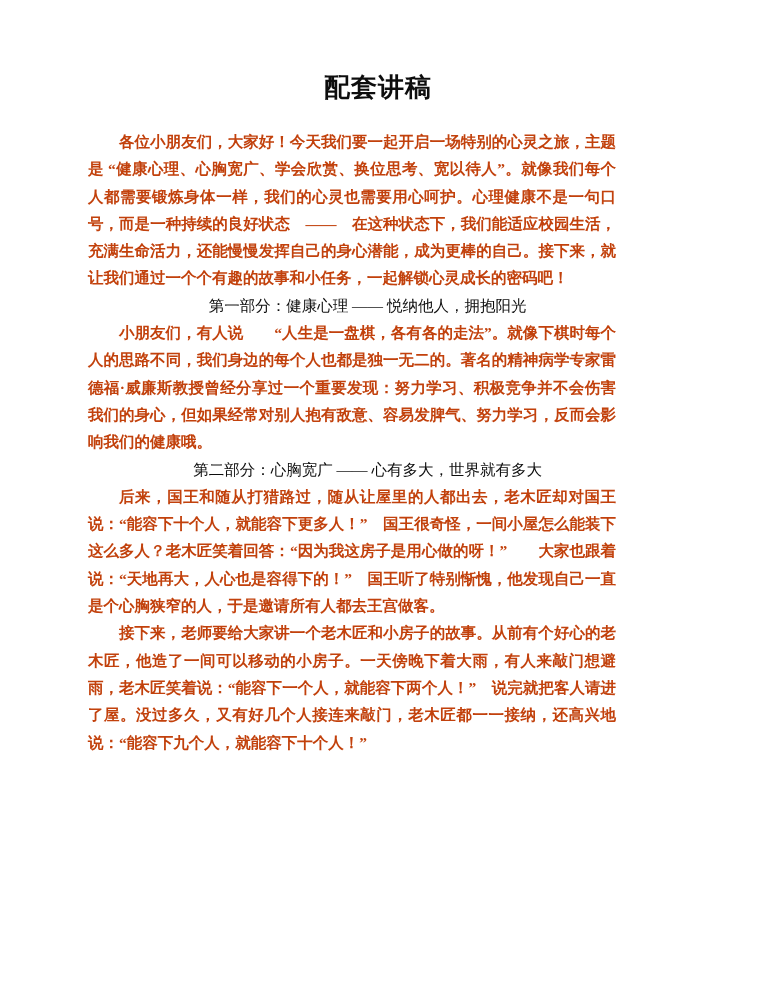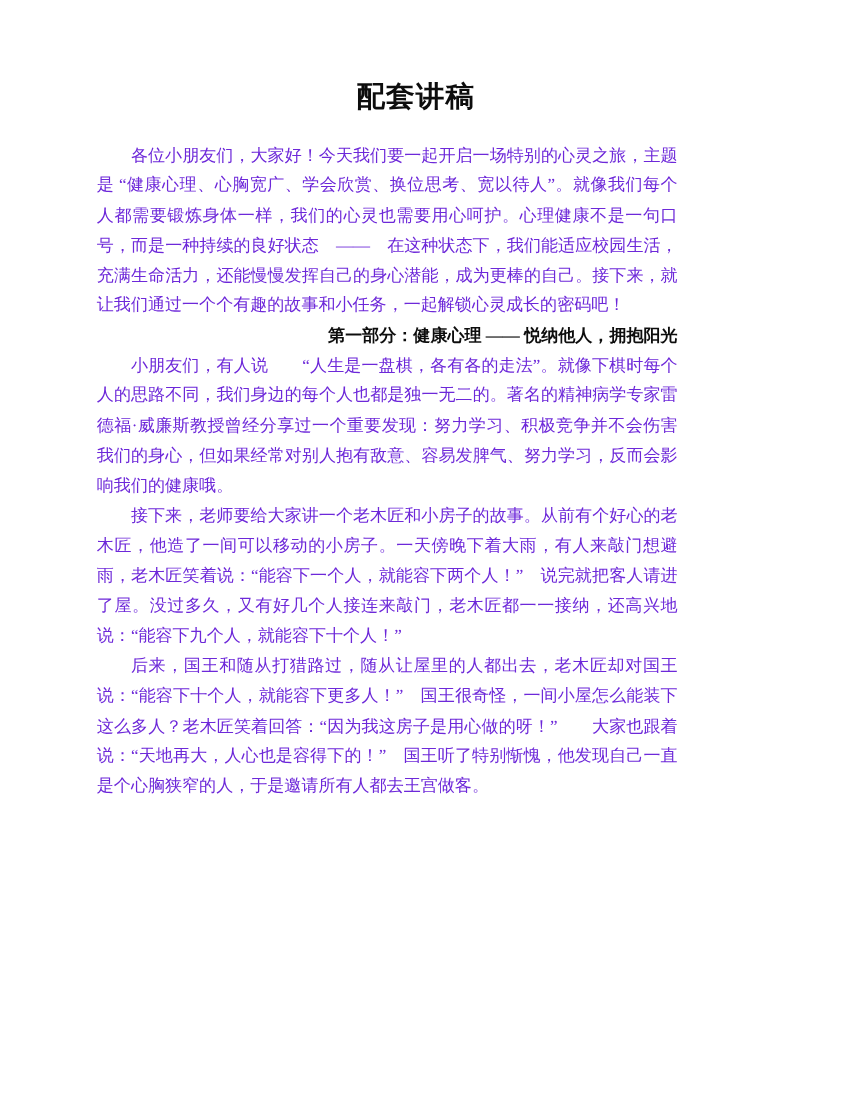--- a/index.html
+++ b/index.html
@@ -31,40 +31,42 @@
     padding-left: 52px;
     letter-spacing: 1px;
     color: #0d0d0d;
   }
   .para {
     margin: 0;
     font-size: 15.5px;
     line-height: 27.3px;
     text-align: justify;
     text-indent: 2em;
-    color: #6d28d9;
+    color: #c2410c;
     word-break: break-all;
+    font-weight: bold;
   }
   .para.heading {
-    font-weight: bold;
-    text-align: right;
+    font-weight: normal;
+    text-align: center;
     color: #0d0d0d;
   }
 </style>
 </head>
 <body>
 
 <div class="page">
   <h1 class="doc-title">配套讲稿</h1>
 
   <p class="para">各位小朋友们，大家好！今天我们要一起开启一场特别的心灵之旅，主题是 “健康心理、心胸宽广、学会欣赏、换位思考、宽以待人”。就像我们每个人都需要锻炼身体一样，我们的心灵也需要用心呵护。心理健康不是一句口号，而是一种持续的良好状态　——　在这种状态下，我们能适应校园生活，充满生命活力，还能慢慢发挥自己的身心潜能，成为更棒的自己。接下来，就让我们通过一个个有趣的故事和小任务，一起解锁心灵成长的密码吧！</p>
 
   <p class="para heading">第一部分：健康心理 —— 悦纳他人，拥抱阳光</p>
 
   <p class="para">小朋友们，有人说　　“人生是一盘棋，各有各的走法”。就像下棋时每个人的思路不同，我们身边的每个人也都是独一无二的。著名的精神病学专家雷德福·威廉斯教授曾经分享过一个重要发现：努力学习、积极竞争并不会伤害我们的身心，但如果经常对别人抱有敌意、容易发脾气、努力学习，反而会影响我们的健康哦。</p>
 
 
+  <p class="para heading">第二部分：心胸宽广 —— 心有多大，世界就有多大</p>
+
+  <p class="para">后来，国王和随从打猎路过，随从让屋里的人都出去，老木匠却对国王说：“能容下十个人，就能容下更多人！”　国王很奇怪，一间小屋怎么能装下这么多人？老木匠笑着回答：“因为我这房子是用心做的呀！”　　大家也跟着说：“天地再大，人心也是容得下的！”　国王听了特别惭愧，他发现自己一直是个心胸狭窄的人，于是邀请所有人都去王宫做客。</p>
 
   <p class="para">接下来，老师要给大家讲一个老木匠和小房子的故事。从前有个好心的老木匠，他造了一间可以移动的小房子。一天傍晚下着大雨，有人来敲门想避雨，老木匠笑着说：“能容下一个人，就能容下两个人！”　说完就把客人请进了屋。没过多久，又有好几个人接连来敲门，老木匠都一一接纳，还高兴地说：“能容下九个人，就能容下十个人！”</p>
-
-  <p class="para">后来，国王和随从打猎路过，随从让屋里的人都出去，老木匠却对国王说：“能容下十个人，就能容下更多人！”　国王很奇怪，一间小屋怎么能装下这么多人？老木匠笑着回答：“因为我这房子是用心做的呀！”　　大家也跟着说：“天地再大，人心也是容得下的！”　国王听了特别惭愧，他发现自己一直是个心胸狭窄的人，于是邀请所有人都去王宫做客。</p>
 
 </div>
 
 </body></html>

